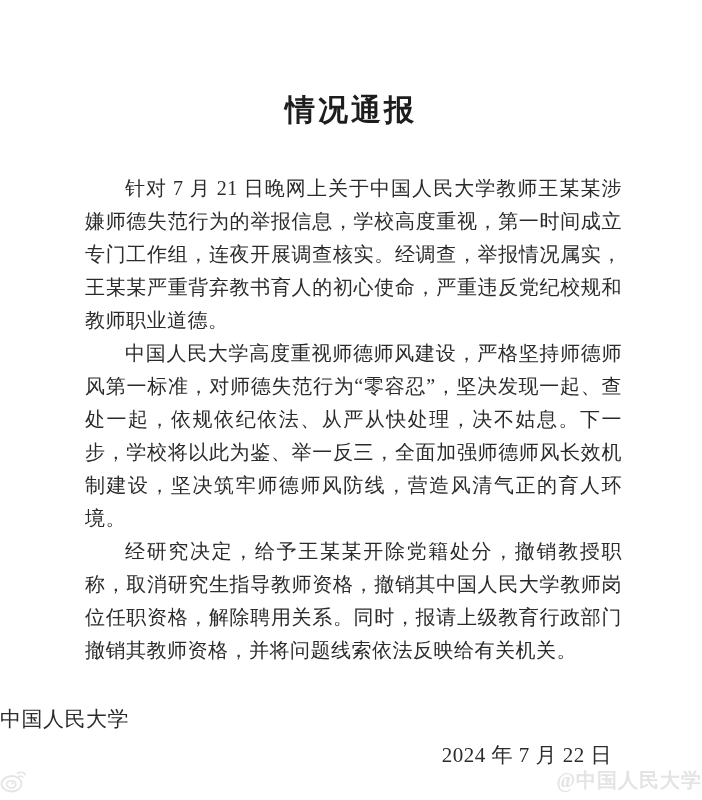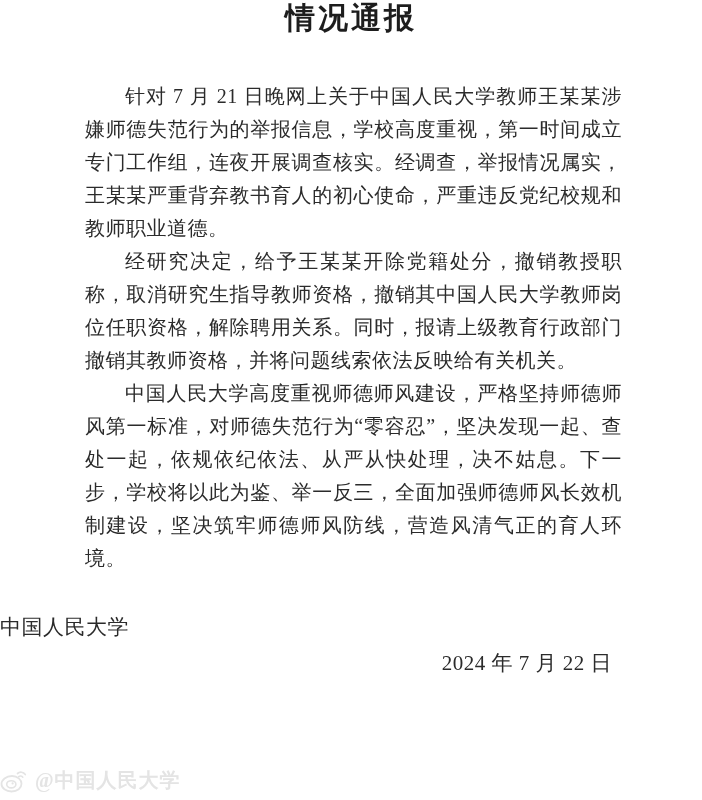--- a/index.html
+++ b/index.html
@@ -10,20 +10,21 @@
   .page {
     position: relative;
     width: 702px;
     height: 800px;
     background: #ffffff;
     overflow: hidden;
     font-family: "Liberation Serif", "DejaVu Serif", serif;
     color: #2b2b2b;
   }
   .doc-title {
+    margin-top: 92px;
     text-align: center;
     font-size: 30px;
     line-height: 36px;
     font-weight: bold;
     letter-spacing: 3px;
     color: #1d1d1d;
   }
   .doc-body {
     margin: 44px 80px 0 85px;
     font-size: 20px;
@@ -50,43 +51,43 @@
     padding-right: 90px;
     margin-top: 3px;
   }
   .watermark {
     position: absolute;
     left: 0;
     right: 0;
     bottom: 6px;
     display: flex;
     align-items: center;
-    justify-content: flex-start;
+    justify-content: space-between;
     gap: 7px;
     color: #e4e4e4;
     font-size: 20px;
     font-weight: bold;
     letter-spacing: 1px;
     user-select: none;
   }
   .watermark svg {
     display: block;
   }
 </style>
 </head>
 <body>
 
 <div class="page">
 
   <div class="doc-title">情况通报</div>
 
   <div class="doc-body">
     <p>针对 7 月 21 日晚网上关于中国人民大学教师王某某涉嫌师德失范行为的举报信息，学校高度重视，第一时间成立专门工作组，连夜开展调查核实。经调查，举报情况属实，王某某严重背弃教书育人的初心使命，严重违反党纪校规和教师职业道德。</p>
+    <p>中国人民大学高度重视师德师风建设，严格坚持师德师风第一标准，对师德失范行为“零容忍”，坚决发现一起、查处一起，依规依纪依法、从严从快处理，决不姑息。下一步，学校将以此为鉴、举一反三，全面加强师德师风长效机制建设，坚决筑牢师德师风防线，营造风清气正的育人环境。</p>
     <p>经研究决定，给予王某某开除党籍处分，撤销教授职称，取消研究生指导教师资格，撤销其中国人民大学教师岗位任职资格，解除聘用关系。同时，报请上级教育行政部门撤销其教师资格，并将问题线索依法反映给有关机关。</p>
-    <p>中国人民大学高度重视师德师风建设，严格坚持师德师风第一标准，对师德失范行为“零容忍”，坚决发现一起、查处一起，依规依纪依法、从严从快处理，决不姑息。下一步，学校将以此为鉴、举一反三，全面加强师德师风长效机制建设，坚决筑牢师德师风防线，营造风清气正的育人环境。</p>
   </div>
 
   <div class="sign-block">
     <div class="sign-name">中国人民大学</div>
     <div class="sign-date">2024 年 7 月 22 日</div>
   </div>
 
   <div class="watermark">
     <span>
       <svg width="28" height="24" viewBox="0 0 28 24" fill="none">

